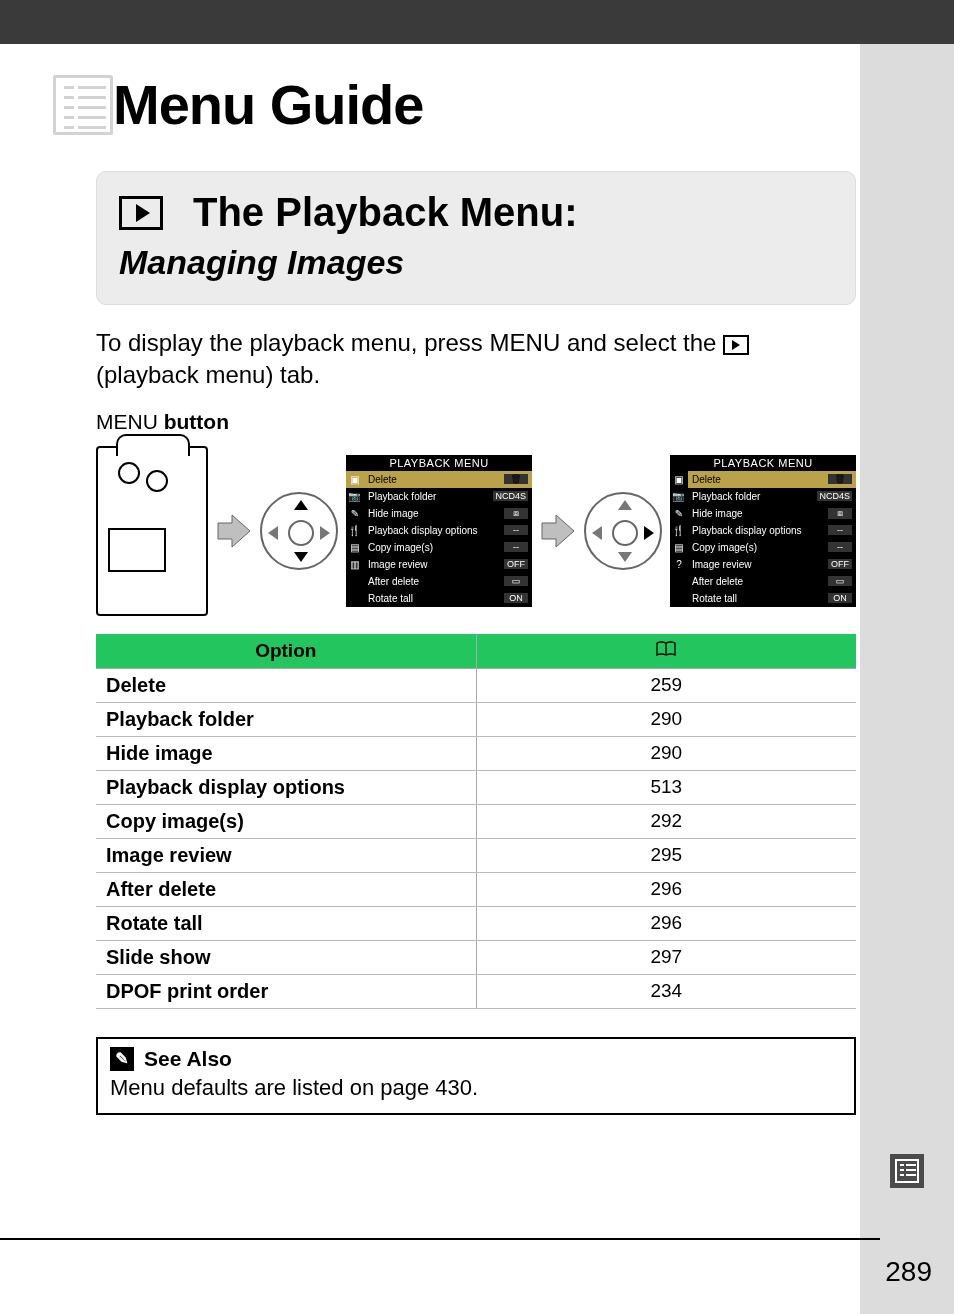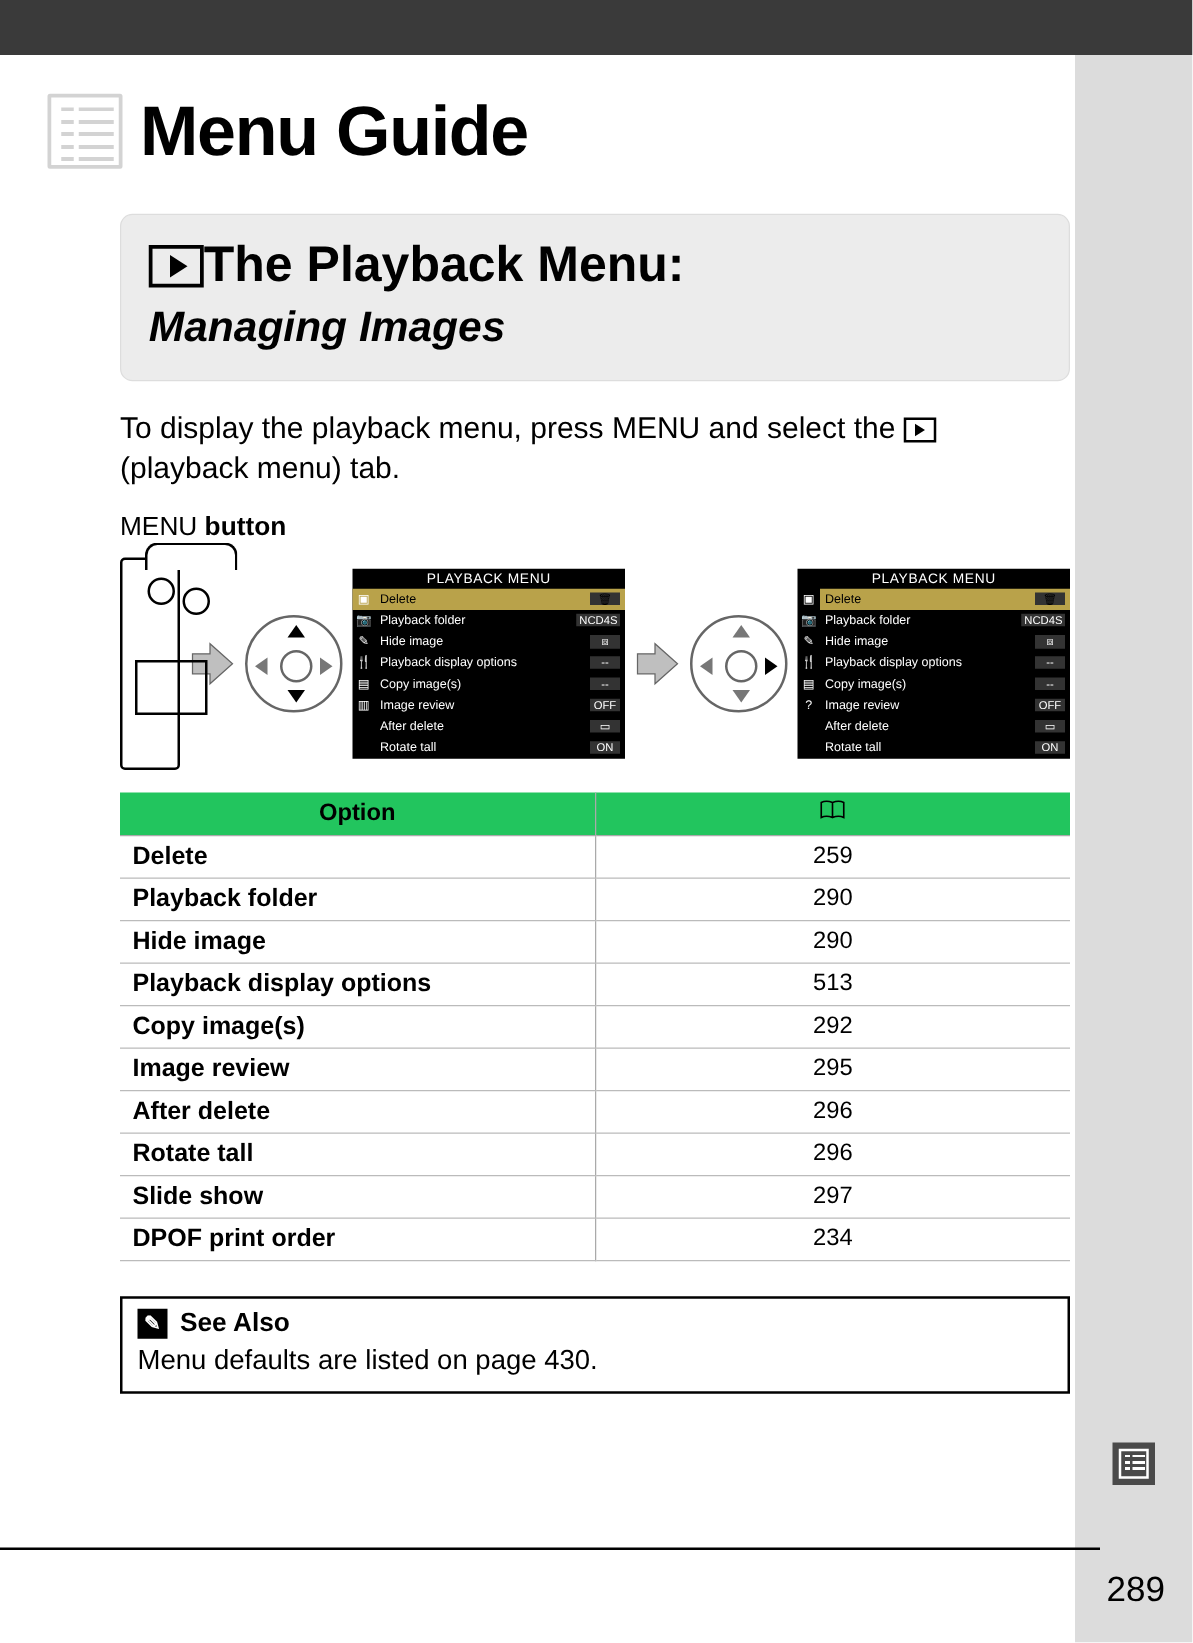--- a/index.html
+++ b/index.html
@@ -4,28 +4,28 @@
 <style>
   * { box-sizing: border-box; margin: 0; padding: 0; }
   html, body { width: 954px; height: 1314px; font-family: Arial, Helvetica, sans-serif; }
   body { background: #fff; position: relative; }
 
   .topbar { width: 100%; height: 44px; background: #3a3a3a; }
 
   .page { position: absolute; top: 44px; left: 0; width: 860px; height: calc(1314px - 44px); background: #fff; padding: 18px 0 0 0; }
   .rightcol { position: absolute; top: 44px; right: 0; width: 94px; height: calc(1314px - 44px); background: #dcdcdc; }
 
-  .title-row { display: flex; align-items: center; gap: 14px; padding-left: 38px; margin-top: 10px; }
+  .title-row { display: flex; align-items: center; padding-left: 53px; margin-top: 10px; }
   .title-icon { width: 60px; height: 60px; border: 3px solid #d3d3d3; border-radius: 2px; position: relative; }
   .title-icon::before { content: ""; position: absolute; left: 8px; top: 8px; width: 10px; height: 44px; background: repeating-linear-gradient(#d3d3d3 0 3px, transparent 3px 10px); }
   .title-icon::after { content: ""; position: absolute; left: 22px; top: 8px; width: 28px; height: 44px; background: repeating-linear-gradient(#d3d3d3 0 3px, transparent 3px 10px); }
   .page-title { font-size: 56px; font-weight: 800; letter-spacing: -1px; font-family: "Arial Narrow", Arial, sans-serif; font-stretch: condensed; }
 
   .section-box { margin: 34px 0 0 96px; width: 760px; background: #ececec; border: 1px solid #ddd; border-radius: 10px; padding: 18px 22px 22px 22px; }
-  .section-h { font-size: 40px; font-weight: 800; display: flex; align-items: center; gap: 0; font-family: "Arial Narrow", Arial, sans-serif; font-stretch: condensed; }
+  .section-h { font-size: 40px; font-weight: 800; display: flex; align-items: center; gap: 30px; font-family: "Arial Narrow", Arial, sans-serif; font-stretch: condensed; }
   .play-icon { display: inline-flex; align-items: center; justify-content: center; width: 44px; height: 34px; border: 3px solid #000; }
   .play-icon::after { content: ""; border-left: 14px solid #000; border-top: 9px solid transparent; border-bottom: 9px solid transparent; margin-left: 3px; }
   .section-sub { font-size: 34px; font-weight: 700; font-style: italic; margin-top: 8px; font-family: "Arial Narrow", Arial, sans-serif; font-stretch: condensed; }
 
   .intro { margin: 22px 0 0 96px; width: 760px; font-size: 24px; line-height: 1.35; }
   .menu-kw { font-family: "Arial Narrow", Arial, sans-serif; font-weight: 400; font-stretch: condensed; }
   .inline-play { display: inline-flex; vertical-align: middle; width: 26px; height: 20px; border: 2px solid #000; align-items: center; justify-content: center; }
   .inline-play::after { content: ""; border-left: 8px solid #000; border-top: 5px solid transparent; border-bottom: 5px solid transparent; }
 
   .menub-label { margin: 18px 0 0 96px; font-size: 21px; font-weight: 700; }
@@ -42,21 +42,21 @@
   .arrow svg { width: 36px; height: 36px; }
 
   .dpad { width: 78px; height: 78px; border: 2px solid #666; border-radius: 50%; position: relative; flex-shrink: 0; }
   .dpad::after { content: ""; position: absolute; left: 26px; top: 26px; width: 22px; height: 22px; border: 2px solid #666; border-radius: 50%; }
   .tri { position: absolute; width: 0; height: 0; }
   .tri.u { left: 32px; top: 6px; border-left: 7px solid transparent; border-right: 7px solid transparent; border-bottom: 10px solid #000; }
   .tri.d { left: 32px; bottom: 6px; border-left: 7px solid transparent; border-right: 7px solid transparent; border-top: 10px solid #000; }
   .tri.l { top: 32px; left: 6px; border-top: 7px solid transparent; border-bottom: 7px solid transparent; border-right: 10px solid #000; }
   .tri.r { top: 32px; right: 6px; border-top: 7px solid transparent; border-bottom: 7px solid transparent; border-left: 10px solid #000; }
 
-  .pbmenu { width: 218px; background: #000; color: #fff; font-size: 10px; font-family: Arial, sans-serif; flex-shrink: 0; }
+  .pbmenu { width: 186px; background: #000; color: #fff; font-size: 10px; font-family: Arial, sans-serif; flex-shrink: 0; }
   .pbmenu .hdr { text-align: center; font-size: 11px; padding: 2px 0; letter-spacing: 0.5px; }
   .pbmenu .body { display: flex; }
   .pbmenu .side { width: 18px; display: flex; flex-direction: column; }
   .pbmenu .sico { width: 18px; height: 17px; display: flex; align-items: center; justify-content: center; font-size: 10px; }
   .pbmenu .rows { flex: 1; }
   .pbmenu .row { display: flex; justify-content: space-between; align-items: center; height: 17px; padding: 0 4px; }
   .pbmenu .row.sel { background: #b9a24a; color: #000; }
   .pbmenu .val { font-size: 9px; background: #333; padding: 0 2px; min-width: 24px; text-align: center; }
 
   .options-table { margin: 18px 0 0 96px; width: 760px; border-collapse: collapse; font-size: 19px; }

